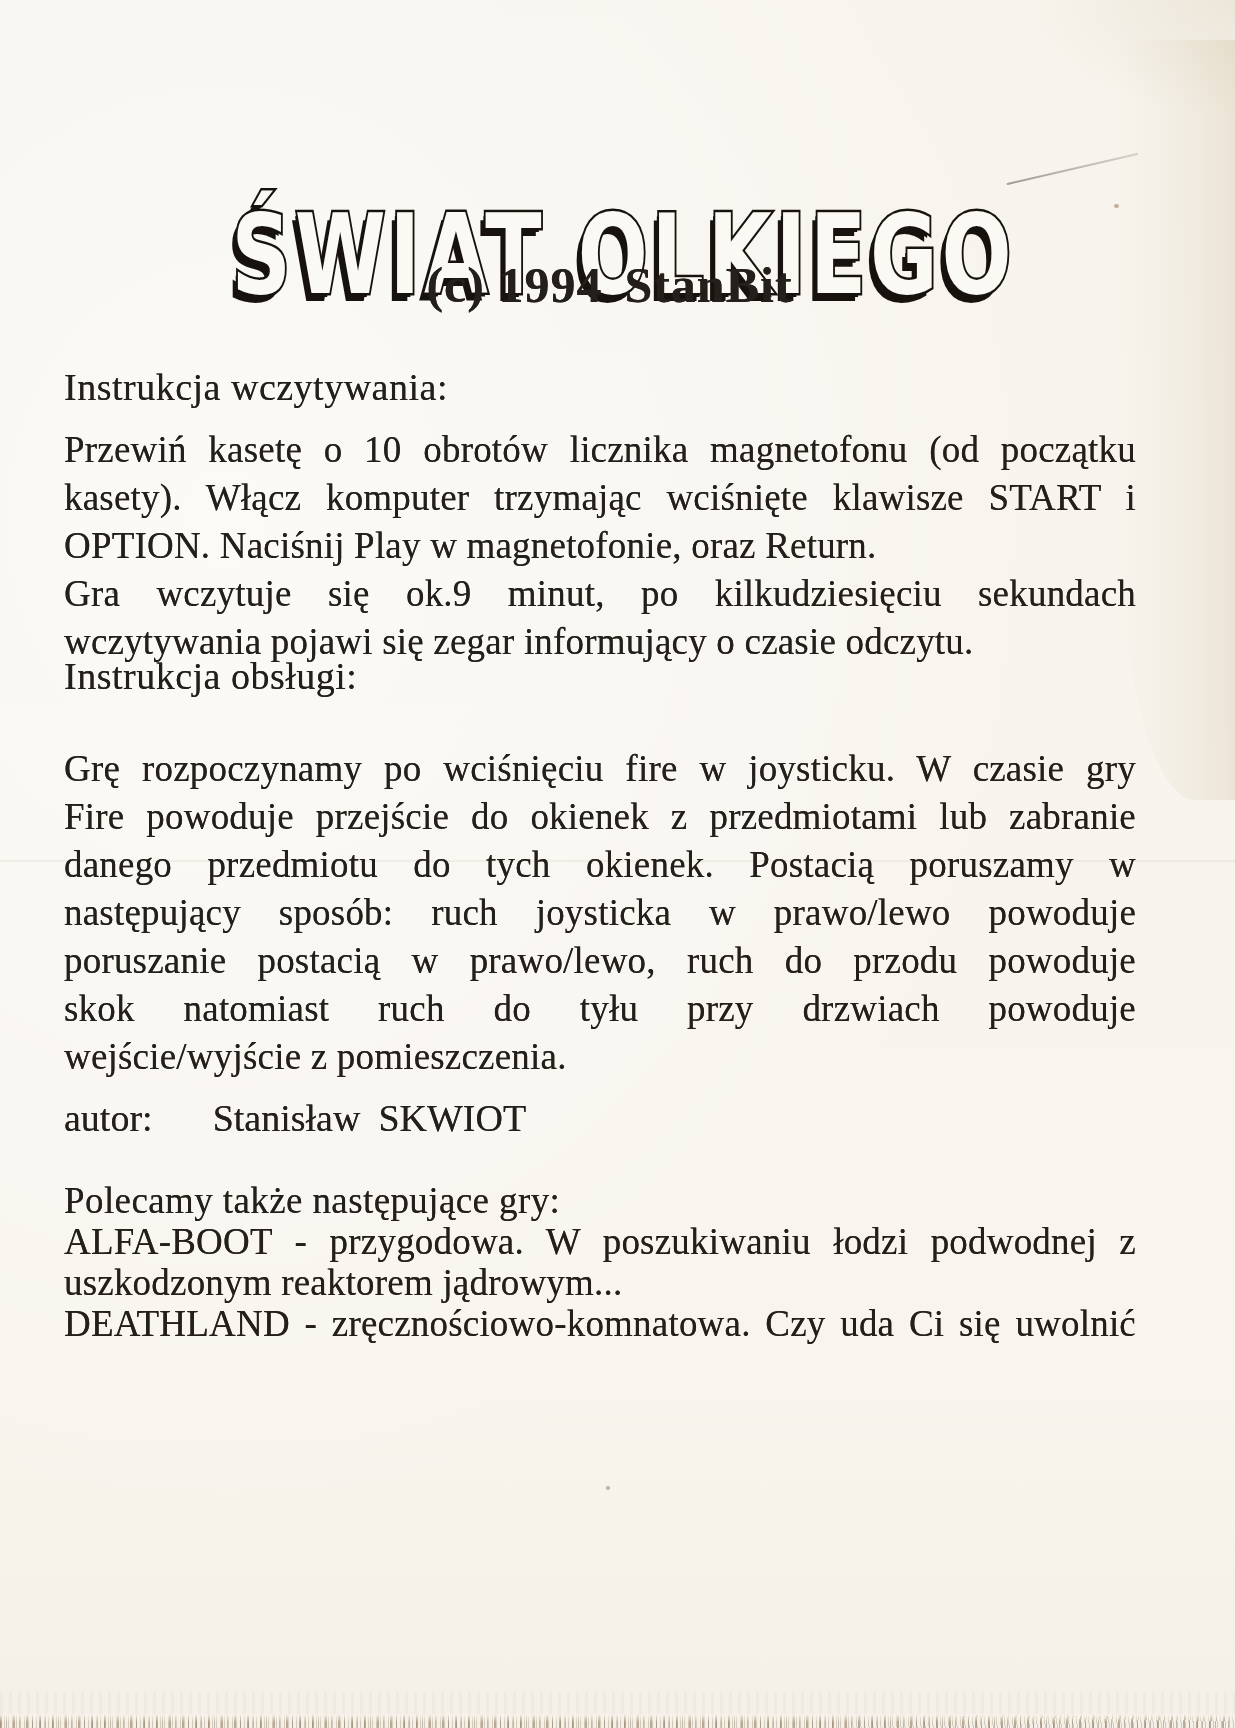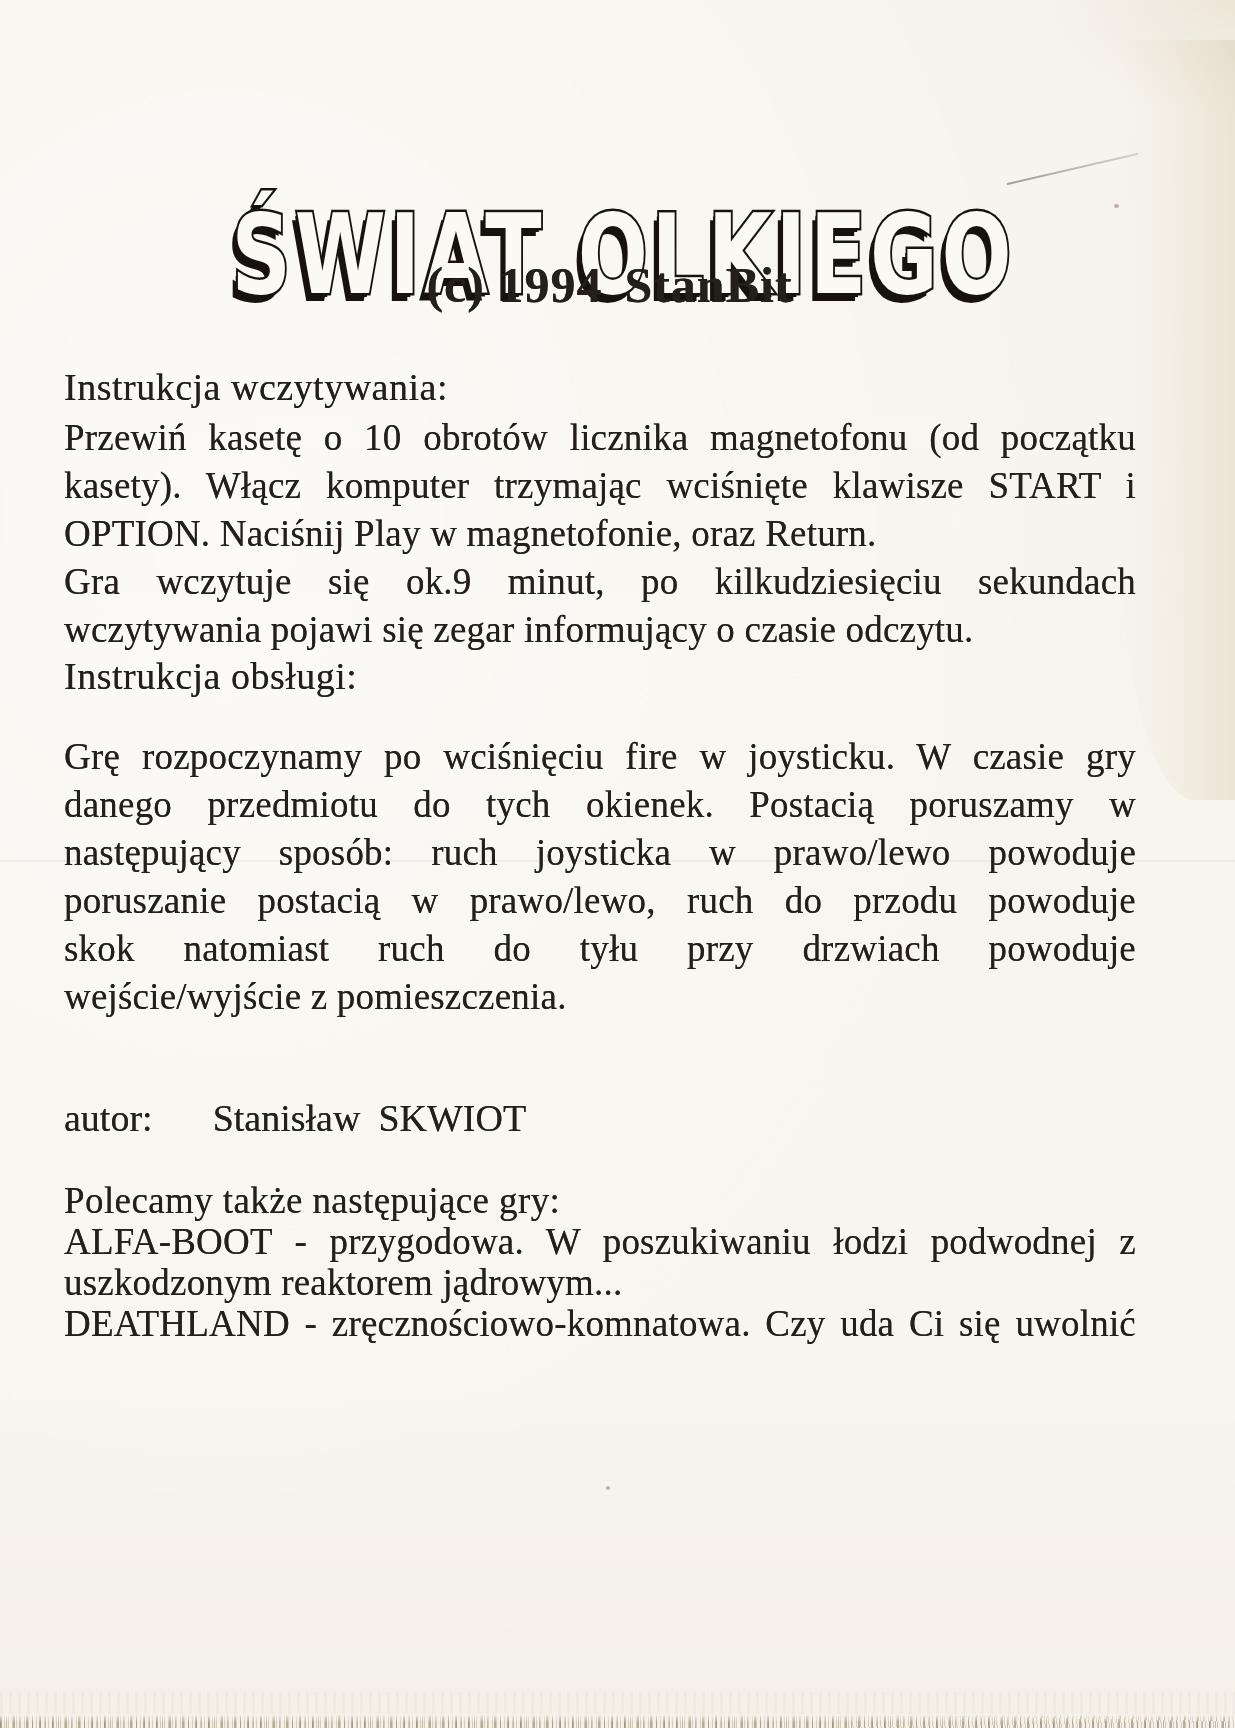--- a/index.html
+++ b/index.html
@@ -77,21 +77,21 @@
     letter-spacing:1px;
     transform:translateX(-14px);
   }
   .copyright .gap{display:inline-block;width:22px;}
 
   
   .content{position:absolute;left:64px;width:1072px;top:0;height:100%;}
   .heading{position:absolute;width:100%;text-align:left;font-size:38px;line-height:48px;letter-spacing:.5px;}
   .h-loading{top:363px;}
   .h-controls{top:652px;}
-  .para{position:absolute;width:100%;font-size:37px;line-height:48px;letter-spacing:.2px;}
+  .para{position:absolute;width:100%;font-size:37px;line-height:48px;letter-spacing:.2px;margin-top:12px;}
   .p-loading{top:414px;}
   .p-controls{top:733px;}
   .line{white-space:nowrap;}
   .just{white-space:normal;text-align:justify;text-align-last:justify;}
   .author{position:absolute;top:1094px;font-size:38px;line-height:48px;display:flex;align-items:center;}
   .author .a-label{margin-right:28px;}
   .author .a-first{margin-right:18px;margin-left:32px;}
   .recs{position:absolute;top:1180px;width:100%;font-size:37px;line-height:41px;letter-spacing:.2px;}
   .recs .intro{letter-spacing:.4px;}
   
@@ -123,20 +123,21 @@
       <div class="line just">kasety). Włącz komputer trzymając wciśnięte klawisze START i</div>
       <div class="line">OPTION. Naciśnij Play w magnetofonie, oraz Return.</div>
       <div class="line just">Gra wczytuje się ok.9 minut, po kilkudziesięciu sekundach</div>
       <div class="line">wczytywania pojawi się zegar informujący o czasie odczytu.</div>
     </div>
 
     <div class="heading h-controls">Instrukcja obsługi:</div>
 
     <div class="para p-controls">
       <div class="line just">Grę rozpoczynamy po wciśnięciu fire w joysticku. W czasie gry</div>
+      <div class="line just">Fire powoduje przejście do okienek z przedmiotami lub zabranie</div>
       <div class="line just">danego przedmiotu do tych okienek. Postacią poruszamy w</div>
       <div class="line just">następujący sposób: ruch joysticka w prawo/lewo powoduje</div>
       <div class="line just">poruszanie postacią w prawo/lewo, ruch do przodu powoduje</div>
       <div class="line just">skok natomiast ruch do tyłu przy drzwiach powoduje</div>
       <div class="line">wejście/wyjście z pomieszczenia.</div>
     </div>
 
     <div class="author">
       <span class="a-label">autor:</span>
       <span class="a-first">Stanisław</span>

